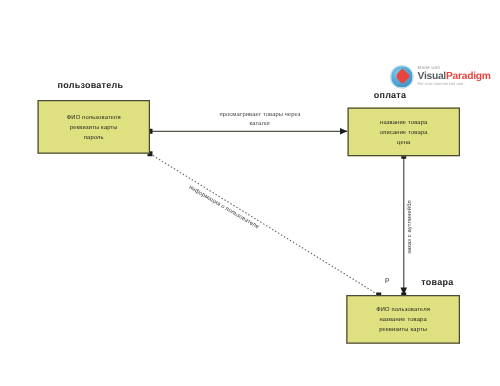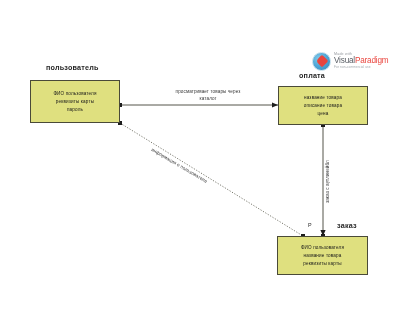--- a/index.html
+++ b/index.html
@@ -120,21 +120,21 @@
     width: 9px; height: 9px;
     transform: translate(-50%, -50%) rotate(45deg);
     background: #e8362e;
     border-radius: 1.6px 1.6px 1.6px 4px;
   }
   .wm-text { display: flex; flex-direction: column; line-height: 1; }
   #wm-made {
     font-size: 3.6px; color: #8c9096; letter-spacing: 0.2px;
   }
   #wm-brand {
-    font-size: 8.2px; font-weight: normal; color: #4a4f57;
+    font-size: 8.2px; font-weight: bold; color: #4a4f57;
     letter-spacing: -0.2px; margin: 0.6px 0;
   }
   #wm-brand .vp-accent { color: #e8362e; }
   #wm-use {
     font-size: 3.2px; color: #9aa0a6; letter-spacing: 0.1px;
   }
 </style>
 </head>
 <body>
 
@@ -169,21 +169,21 @@
     <div class="attr">пароль</div>
   </div>
 
   <div class="entity-title" id="title-goods">оплата</div>
   <div class="entity" id="ent-goods">
     <div class="attr">название товара</div>
     <div class="attr">описание товара</div>
     <div class="attr">цена</div>
   </div>
 
-  <div class="entity-title" id="title-pay">заказ</div>
+  <div class="entity-title" id="title-pay">товара</div>
   <div class="entity" id="ent-pay">
     <div class="attr">ФИО пользователя</div>
     <div class="attr">название товара</div>
     <div class="attr">реквизиты карты</div>
   </div>
 
   <div class="edge-label" id="lbl-browse">
     <div>просматривает товары через</div>
     <div>каталог</div>
   </div>

